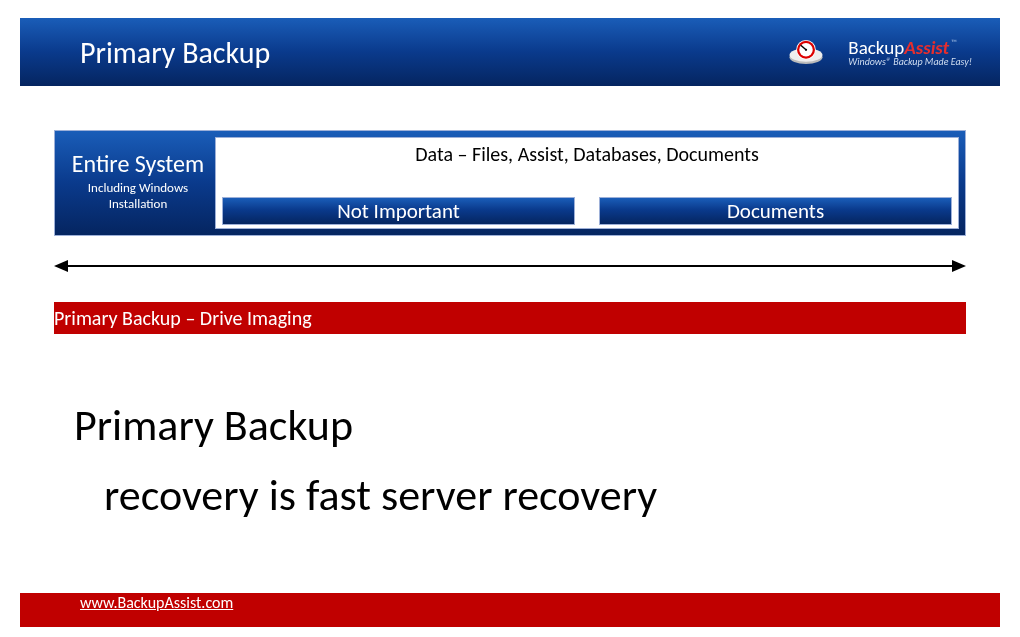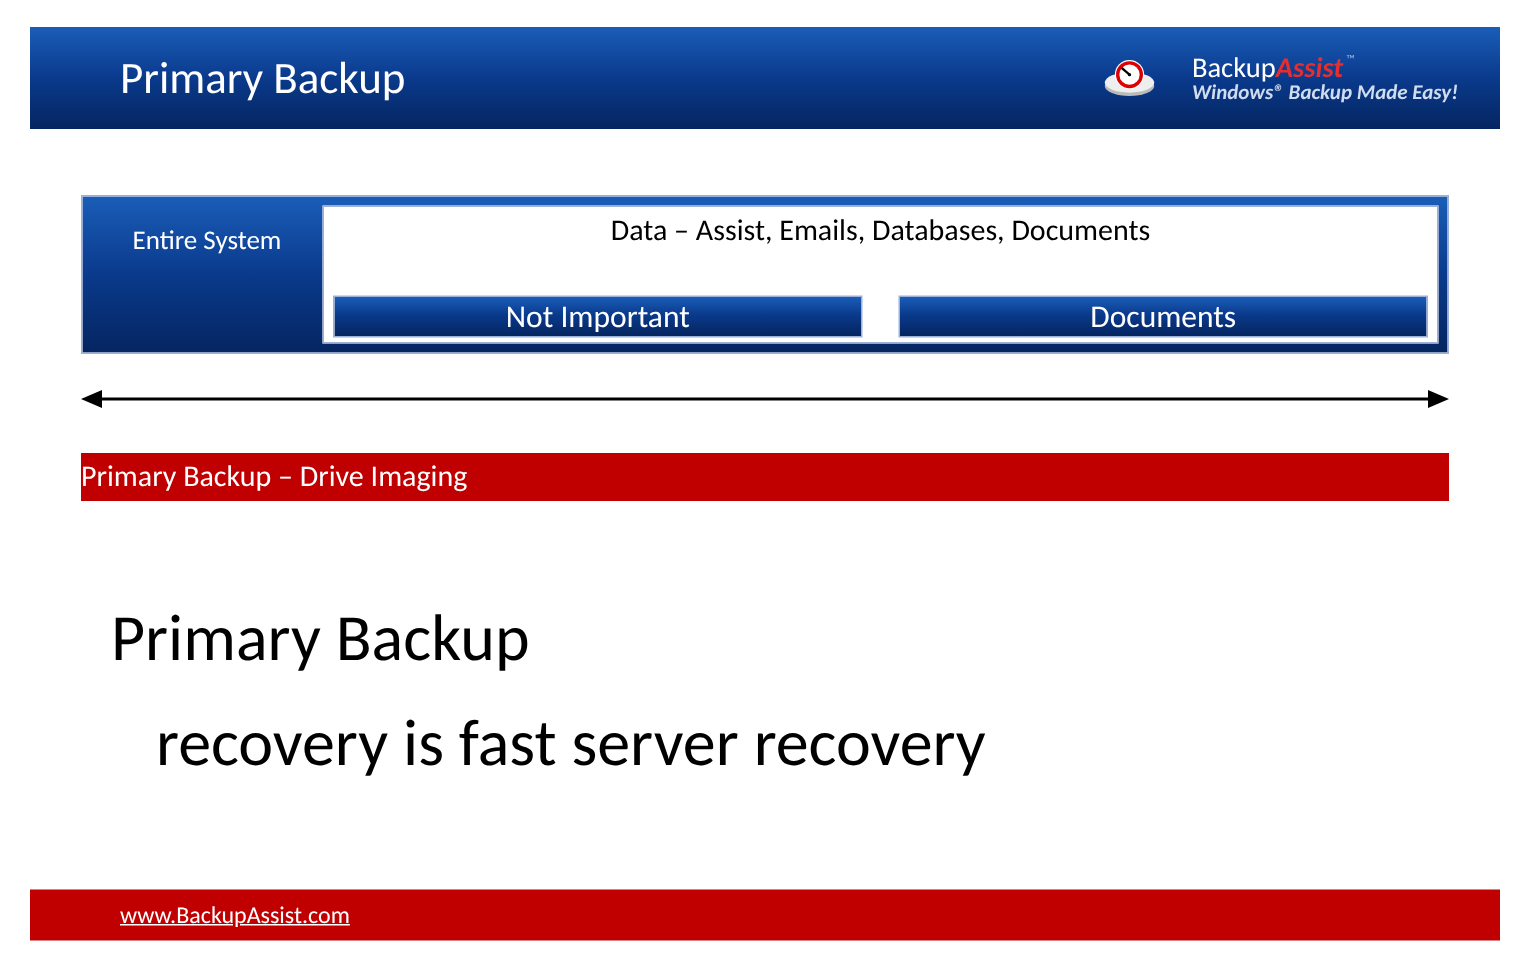--- a/index.html
+++ b/index.html
@@ -33,39 +33,39 @@
     .brand-icon {
       width: 36px;
       height: 26px;
       position: relative;
     }
     .brand-icon svg { width: 100%; height: 100%; }
     .brand-text { line-height: 1; }
     .brand-main { color: #fff; font-size: 19px; font-weight: 400; }
     .brand-assist { color: #e62e2e; font-weight: 700; font-style: italic; }
     .brand-tm { color: #9cb8e0; font-size: 8px; vertical-align: top; margin-left: 2px; }
-    .brand-sub { color: #d0ddf0; font-size: 14px; font-style: italic; font-weight: bold; }
+    .brand-sub { color: #d0ddf0; font-size: 10px; font-style: italic; }
 
     .panel {
       position: absolute;
       left: 54px; right: 54px; top: 130px;
       height: 106px;
       background: linear-gradient(180deg, #1a5db8 0%, #0a3a8c 50%, #052560 100%);
       border: 1px solid #9db0d8;
       padding: 6px;
       display: flex;
       gap: 0;
     }
     .panel-left {
       width: 154px;
       color: #fff;
       text-align: center;
       padding-top: 12px;
     }
-    .panel-left-title { font-size: 18px; }
+    .panel-left-title { font-size: 24px; }
     .panel-left-sub { font-size: 13px; line-height: 1.2; margin-top: 2px; }
     .panel-right {
       flex: 1;
       background: #fff;
       border: 1px solid #9db0d8;
       display: flex;
       flex-direction: column;
       padding: 4px 6px 6px 6px;
     }
     .panel-right-title {
@@ -119,21 +119,21 @@
       line-height: 1.6;
     }
     .body-line2 { margin-left: 30px; }
 
     .footer {
       position: absolute;
       left: 20px; right: 20px; bottom: 10px;
       height: 34px;
       background: #c00000;
       display: flex;
-      align-items: center;
+      align-items: flex-start;
       padding-left: 60px;
     }
     .footer a {
       color: #fff;
       font-size: 16px;
       text-decoration: underline;
     }
   </style>
 </head>
 <body>
@@ -157,23 +157,24 @@
         <span>Backup</span><span class="brand-assist">Assist</span><span class="brand-tm">™</span>
       </div>
       <div class="brand-sub">Windows® Backup Made Easy!</div>
     </div>
   </div>
 </div>
 
 <div class="panel">
   <div class="panel-left">
     <div class="panel-left-title">Entire System</div>
+    <div class="panel-left-sub">Including Windows Installation</div>
   </div>
   <div class="panel-right">
-    <div class="panel-right-title">Data – Assist, Emails, Databases, Documents</div>
+    <div class="panel-right-title">Data – Files, Assist, Databases, Documents</div>
     <div class="tiers">
       <div class="tier">Not Important</div>
       <div class="tier">Documents</div>
     </div>
   </div>
 </div>
 
 <div class="arrow">
   <svg viewBox="0 0 912 20" preserveAspectRatio="none">
     <line x1="10" y1="10" x2="902" y2="10" stroke="#000" stroke-width="2"></line>

